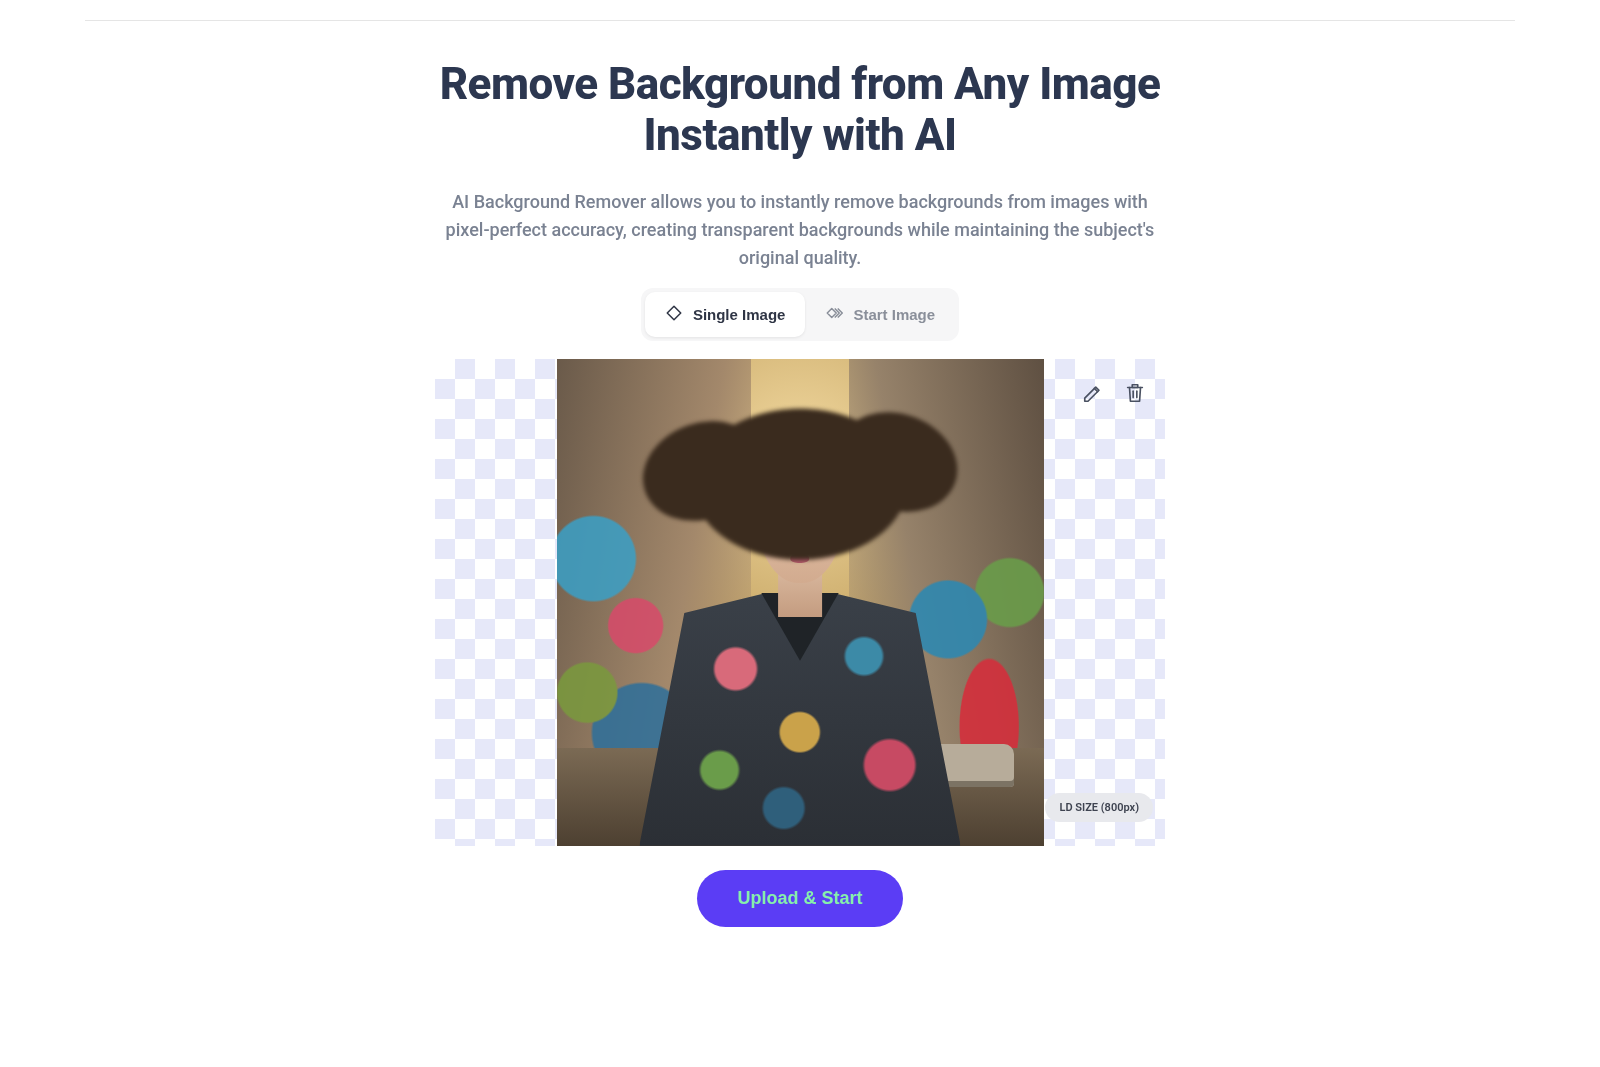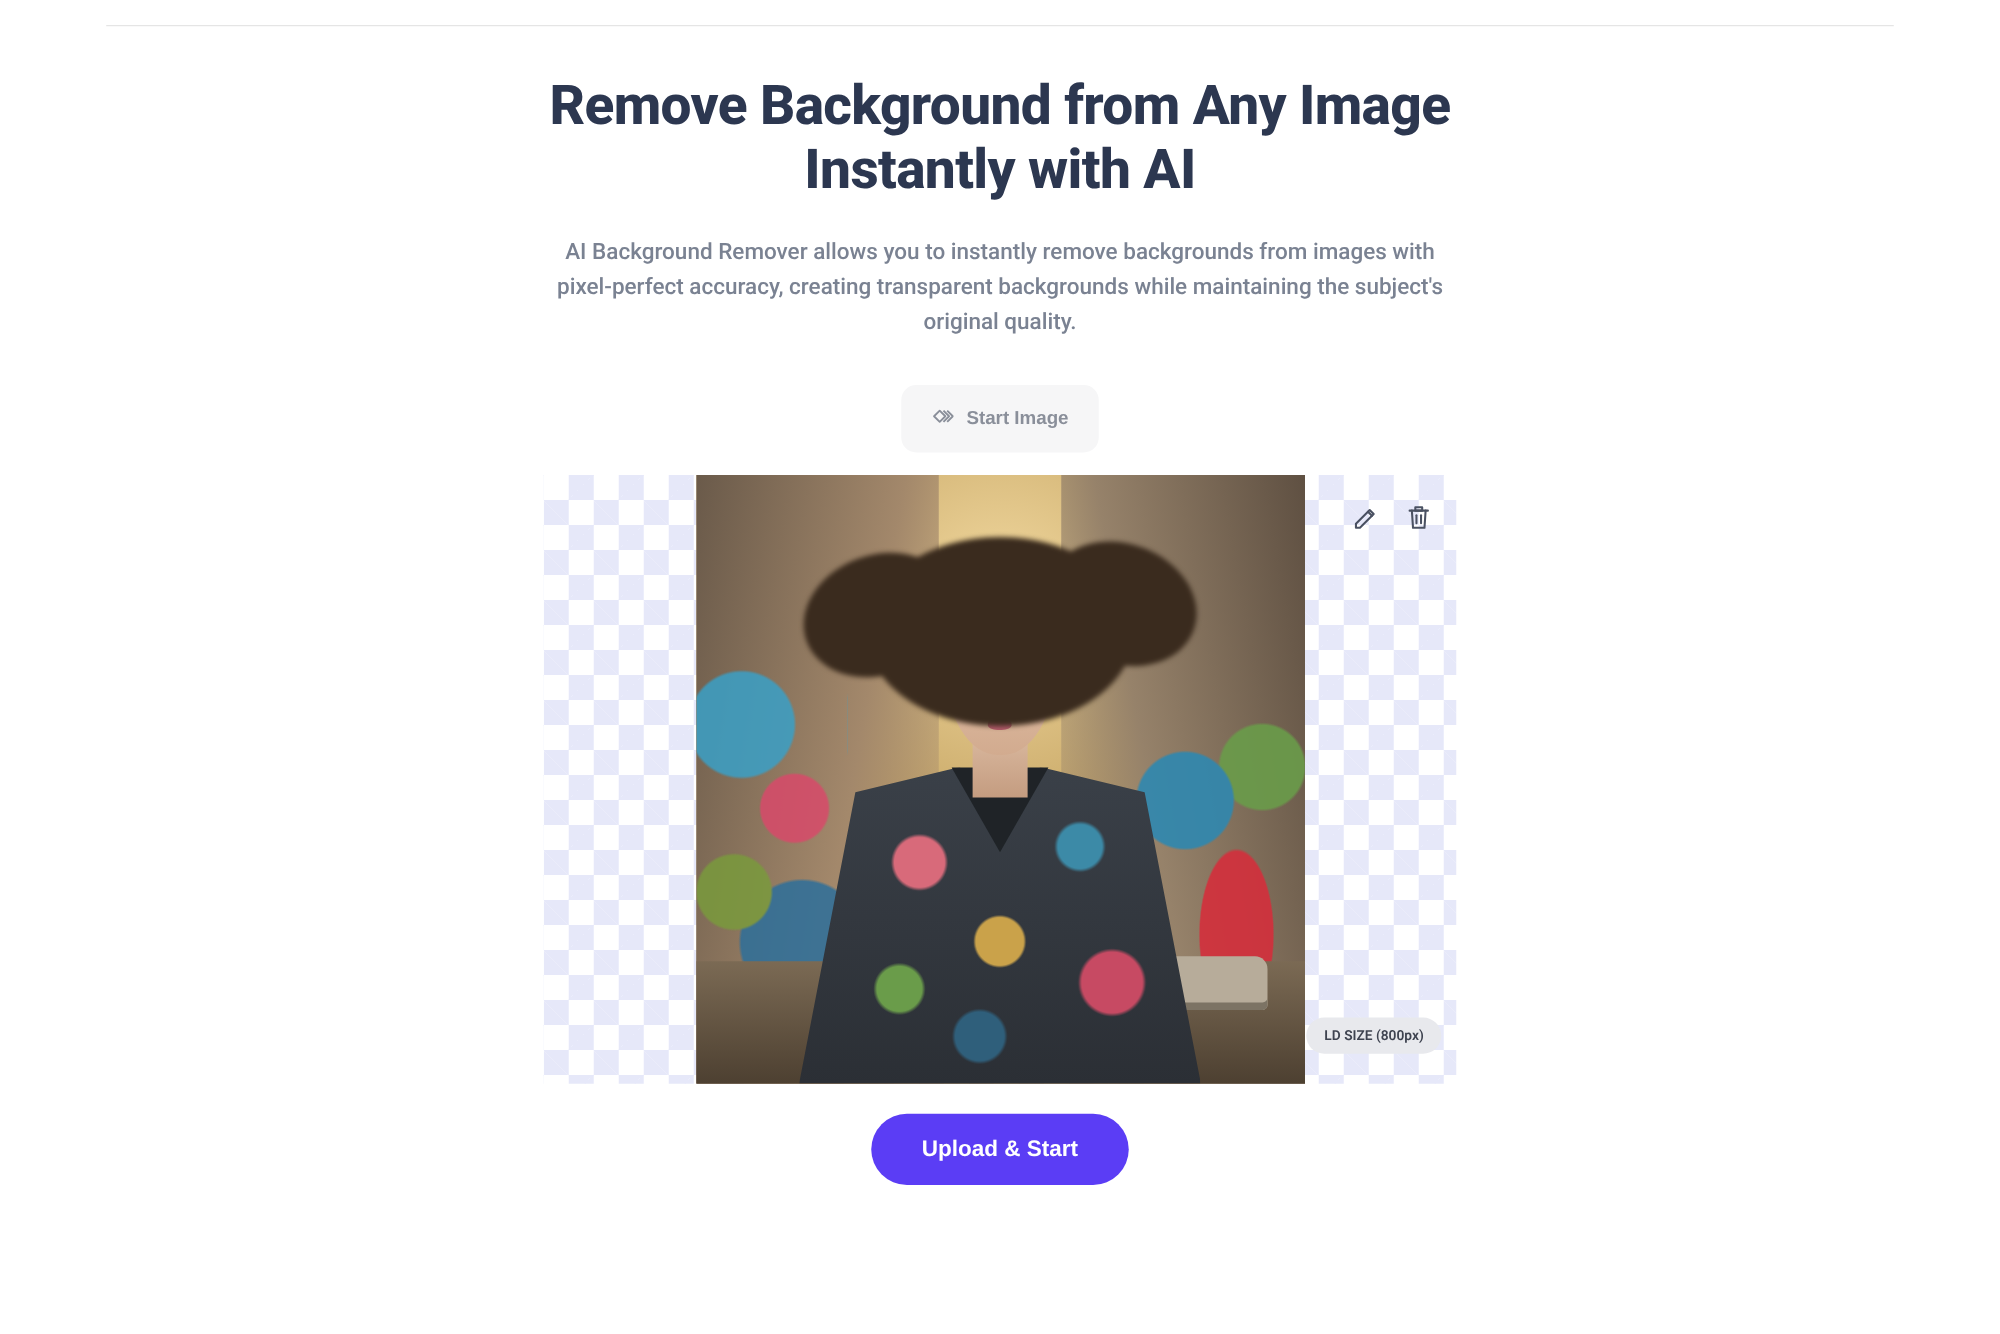--- a/index.html
+++ b/index.html
@@ -28,21 +28,21 @@
   line-height: 1.15;
   letter-spacing: -0.5px;
   margin: 0 auto 28px;
   max-width: 760px;
 }
 .subtitle {
   font-size: 18px;
   color: #7a8292;
   line-height: 1.55;
   max-width: 720px;
-  margin: 0 auto 36px;
+  margin: 0 auto 16px;
   font-weight: 500;
 }
 .tabs {
   display: inline-flex;
   background: #f6f6f7;
   border-radius: 12px;
   padding: 4px;
   gap: 0;
   margin-bottom: 18px;
 }
@@ -118,21 +118,21 @@
   background: #e8e9ed;
   color: #3e4350;
   font-size: 11px;
   font-weight: 600;
   padding: 8px 14px;
   border-radius: 18px;
 }
 .upload-btn {
   margin-top: 24px;
   background: #5b3df5;
-  color: #ffffff;
+  color: #86efac;
   border: none;
   font-size: 18px;
   font-weight: 700;
   padding: 18px 40px;
   border-radius: 30px;
   cursor: pointer;
 }
 
 
 .photo .bg-sky {
@@ -224,20 +224,28 @@
 </head>
 <body>
 
 <div class="top-border"></div>
 
 <div class="container">
   <h1>Remove Background from Any Image Instantly with AI</h1>
   <p class="subtitle">AI Background Remover allows you to instantly remove backgrounds from images with pixel-perfect accuracy, creating transparent backgrounds while maintaining the subject's original quality.</p>
 
   <div class="tabs">
+    <button class="tab active">
+      <span>
+        <svg viewBox="0 0 24 24" fill="none" stroke="currentColor" stroke-width="2" stroke-linejoin="round">
+            <path d="M12 3 L21 12 L12 21 L3 12 Z"></path>
+          </svg>
+      </span>
+      <span>Single Image</span>
+    </button>
     <button class="tab">
       <span>
         <svg viewBox="0 0 24 24" fill="none" stroke="currentColor" stroke-width="2" stroke-linejoin="round">
           <path d="M7 4 L13 10 L7 16 L1 10 Z" transform="translate(2,2)"></path>
           <path d="M11 4 L17 10 L11 16" transform="translate(2,2)"></path>
           <path d="M15 4 L21 10 L15 16" transform="translate(2,2)"></path>
         </svg>
       </span>
       <span>Start Image</span>
     </button>

